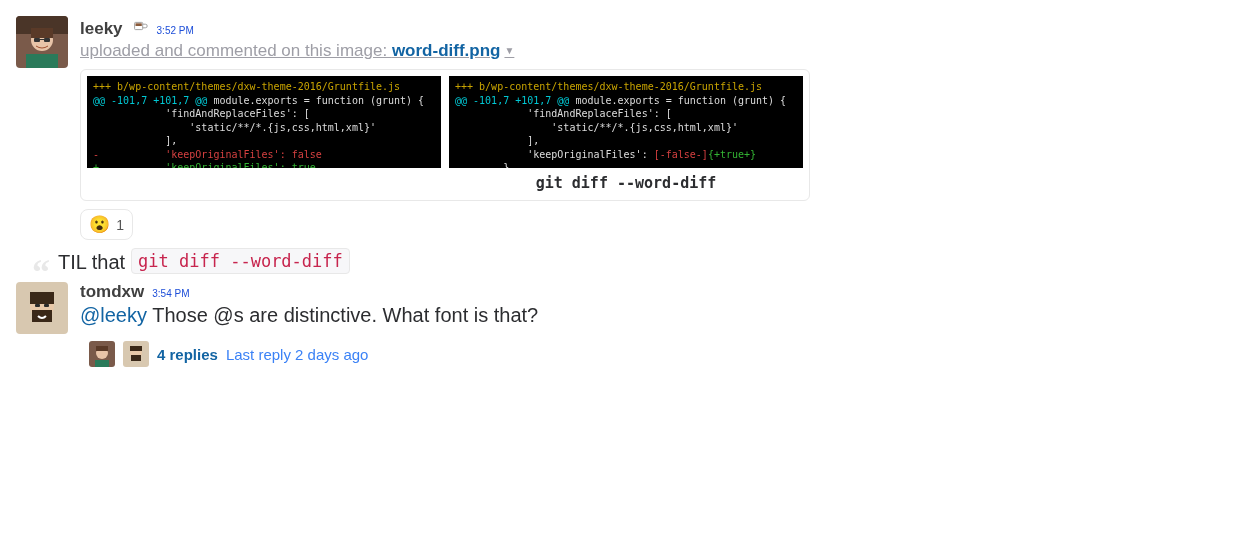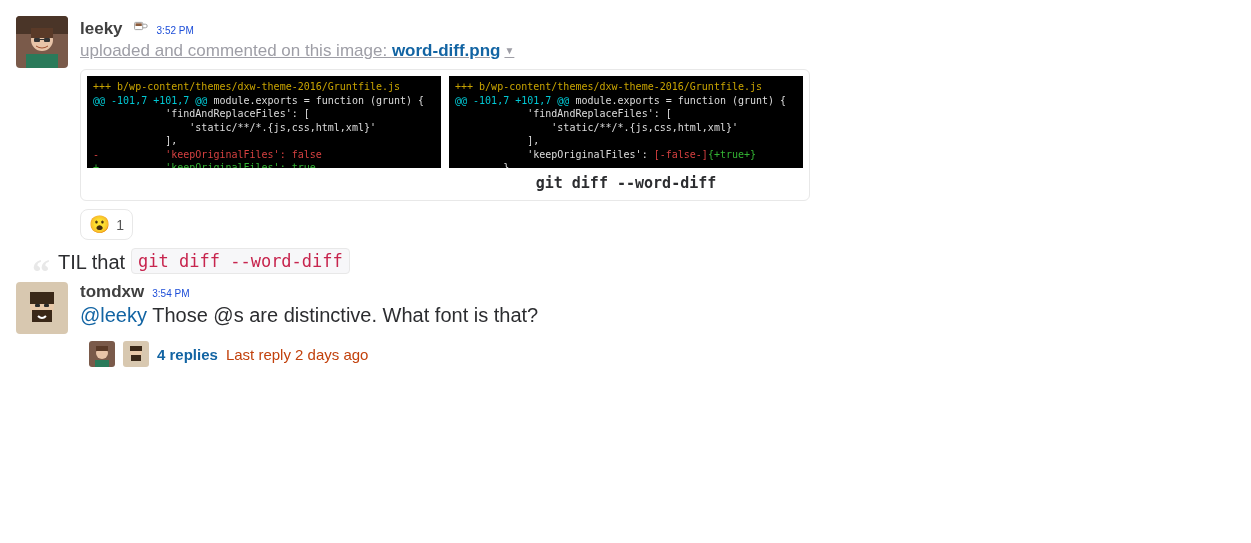--- a/index.html
+++ b/index.html
@@ -108,21 +108,21 @@
     align-items: center;
     gap: 8px;
     margin-top: 12px;
     padding: 2px 9px;
   }
   .mini-avatar {
     width: 26px; height: 26px; border-radius: 3px; overflow: hidden;
   }
   .mini-avatar svg { width:100%; height:100%; display:block; }
   .replies-link { color: #1264a3; font-weight: 600; font-size: 15px; }
-  .last-reply { color: #c2410c; font-size: 15px; }
+  .last-reply { color: #3b82f6; font-size: 15px; }
 </style>
 </head>
 <body>
 
 <div class="message">
   <div class="avatar">
     <svg viewBox="0 0 52 52">
         <rect width="52" height="52" fill="#7a5a4a"></rect>
         <rect x="0" y="0" width="52" height="18" fill="#4a3528"></rect>
         <circle cx="26" cy="24" r="11" fill="#e8c4a8"></circle>

